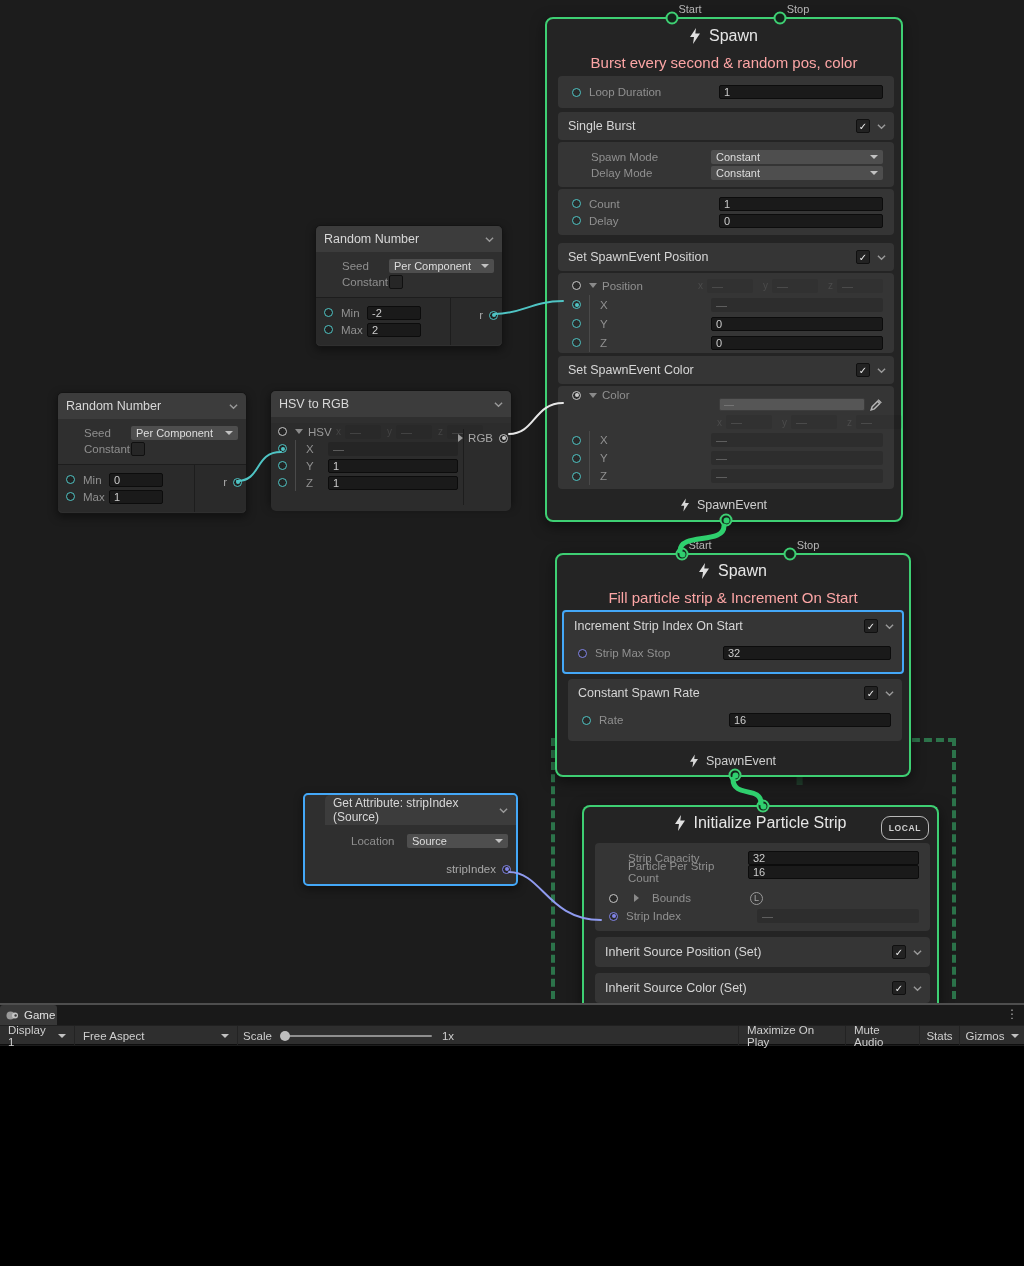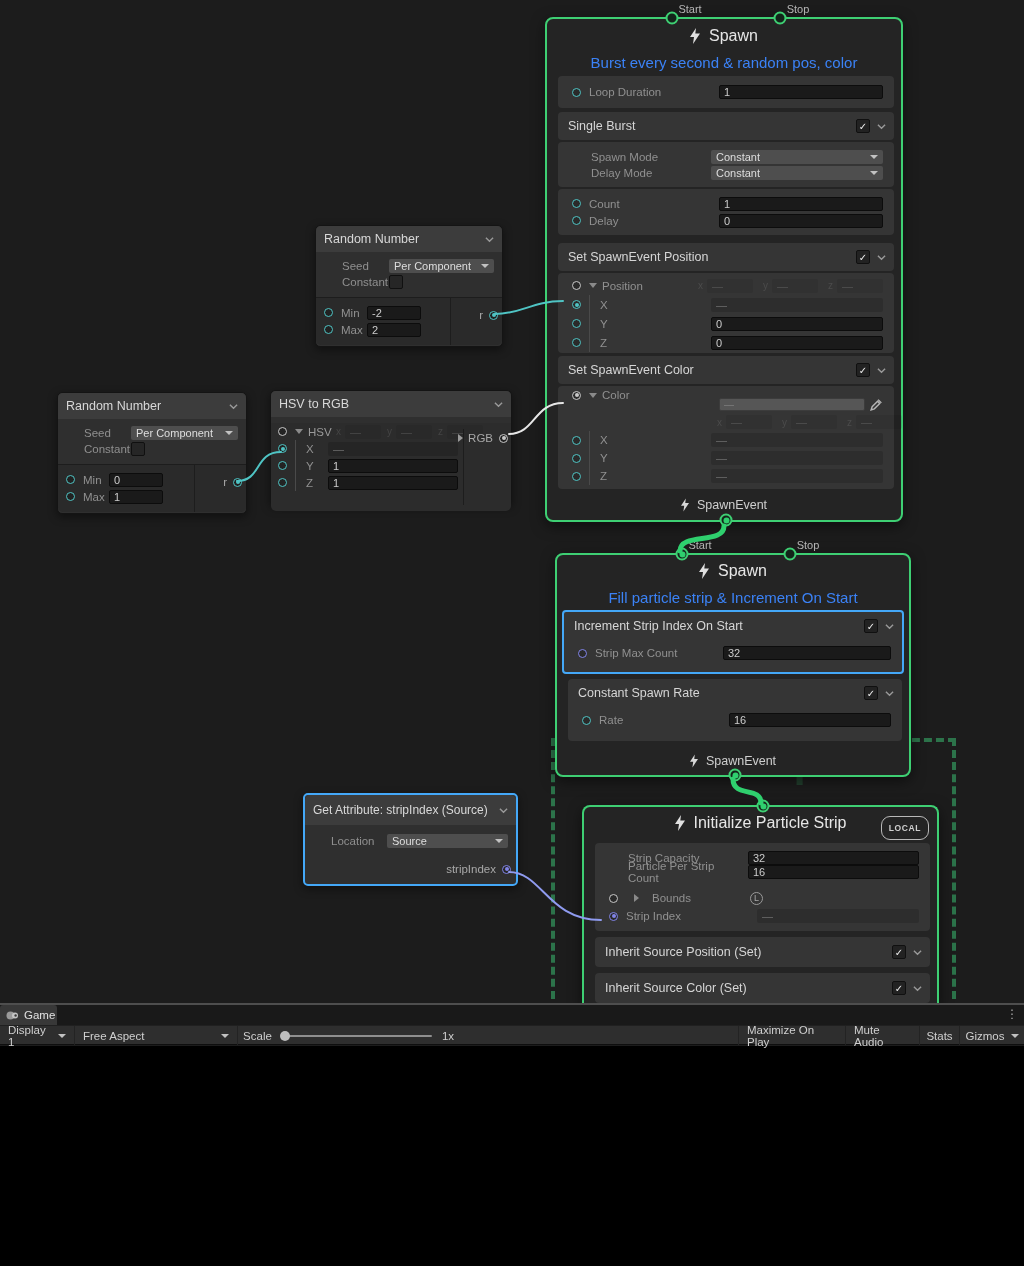--- a/index.html
+++ b/index.html
@@ -17,21 +17,21 @@
   svg.wires{position:absolute;left:0;top:0;z-index:30;pointer-events:none;}
   .wire{fill:none;stroke-width:2;stroke-linecap:round;}
   .w-teal{stroke:#4fc4c4}.w-white{stroke:#e6e6e6}.w-link{stroke:#8f9bf0}
   .w-flow{stroke:#2fd06e;stroke-width:5;}
 
   
   .ctx{position:absolute;background:#242424;border:2px solid var(--green);border-radius:8px;z-index:20;
        box-shadow:0 4px 14px rgba(0,0,0,0.5);}
   .ctx-title{position:absolute;left:0;right:0;display:flex;align-items:center;justify-content:center;gap:9px;
              color:#e6e6e6;font-size:16px;}
-  .ctx-sub{position:absolute;left:0;right:0;text-align:center;color:#3b82f6;font-size:15px;}
+  .ctx-sub{position:absolute;left:0;right:0;text-align:center;color:#fca5a5;font-size:15px;}
   .blk{position:absolute;left:11px;right:7px;background:#353535;border-radius:4px;}
   .blk.sel{left:5px;right:5px;border:2px solid var(--blue);background:#353535;}
   .bhead{display:flex;align-items:center;height:28px;padding:0 8px 0 10px;color:#d6d6d6;font-size:12.5px;}
   .bhead .sp{flex:1;}
   .cb{width:14px;height:14px;background:#222;border:1px solid #101010;border-radius:2px;color:#eee;
       font-size:10px;display:flex;align-items:center;justify-content:center;margin-right:7px;flex:none;}
   .chev{width:9px;height:9px;flex:none;}
   .prow{display:flex;align-items:center;font-size:11.5px;color:#909090;padding:0 11px 0 14px;position:relative;}
   .prow .lbl{width:130px;flex:none;}
   .prow.noport{padding-left:33px;}.prow.noport .lbl{width:120px;flex:none;}
@@ -64,21 +64,21 @@
   .badge{position:absolute;border:1.5px solid #b9b9b9;border-radius:9px;color:#cfcfcf;font-size:8.5px;
          font-weight:bold;letter-spacing:0.6px;padding:6px 7px;}
   .circL{width:13px;height:13px;border:1px solid #9a9a9a;border-radius:50%;color:#a8a8a8;font-size:9px;
          display:flex;align-items:center;justify-content:center;flex:none;}
   .swatch{height:13px;background:#565656;border:1px solid #3c3c3c;border-radius:2px;color:#7e7e7e;
           font-size:10px;line-height:11px;padding:0 4px;}
 
   
   .op{position:absolute;background:#2f2f2f;border:1px solid #141414;border-radius:5px;z-index:20;
       box-shadow:0 3px 10px rgba(0,0,0,0.45);}
-  .op.sel{border:2px solid var(--blue);}
+  .op.sel{border:2px solid var(--blue);padding-left:20px;}
   .ophead{display:flex;align-items:center;height:26px;background:#3c3c3c;border-radius:5px 5px 0 0;
           padding:0 8px;color:#d8d8d8;font-size:12.5px;}
   .opset{padding:6px 0 7px 0;background:#2f2f2f;}
   .oprow{display:flex;align-items:center;height:16px;font-size:11.5px;color:#8f8f8f;padding:0 8px 0 26px;}
   .oprow .olbl{width:47px;flex:none;}
   .opports{position:relative;background:#2a2a2a;border-top:1px solid #1d1d1d;border-radius:0 0 5px 5px;}
   .outlbl{color:#a8a8a8;font-size:11.5px;margin-right:6px;}
 
   
   .gv-sep{position:absolute;left:0;top:1003px;width:1024px;height:2px;background:#4e4e4e;z-index:48;}
@@ -426,21 +426,21 @@
     <div class="bhead">
       <span>Increment Strip Index On Start</span>
       <span class="sp"></span>
       <span class="cb">✓</span>
       <svg class="chev" viewBox="0 0 10 6">
           <path d="M1 1 L5 5 L9 1" stroke="#9a9a9a" stroke-width="1.5" fill="none"></path>
         </svg>
     </div>
     <div class="prow" style="height:26px;">
       <span class="port p-purple"></span>
-      <span class="lbl" style="width:128px;">Strip Max Count</span>
+      <span class="lbl" style="width:128px;">Strip Max Stop</span>
       <span class="fld grow">32</span>
     </div>
   </div>
 
   <div class="blk" style="top:124px;height:62px;">
     <div class="bhead">
       <span>Constant Spawn Rate</span>
       <span class="sp"></span>
       <span class="cb">✓</span>
       <svg class="chev" viewBox="0 0 10 6">

